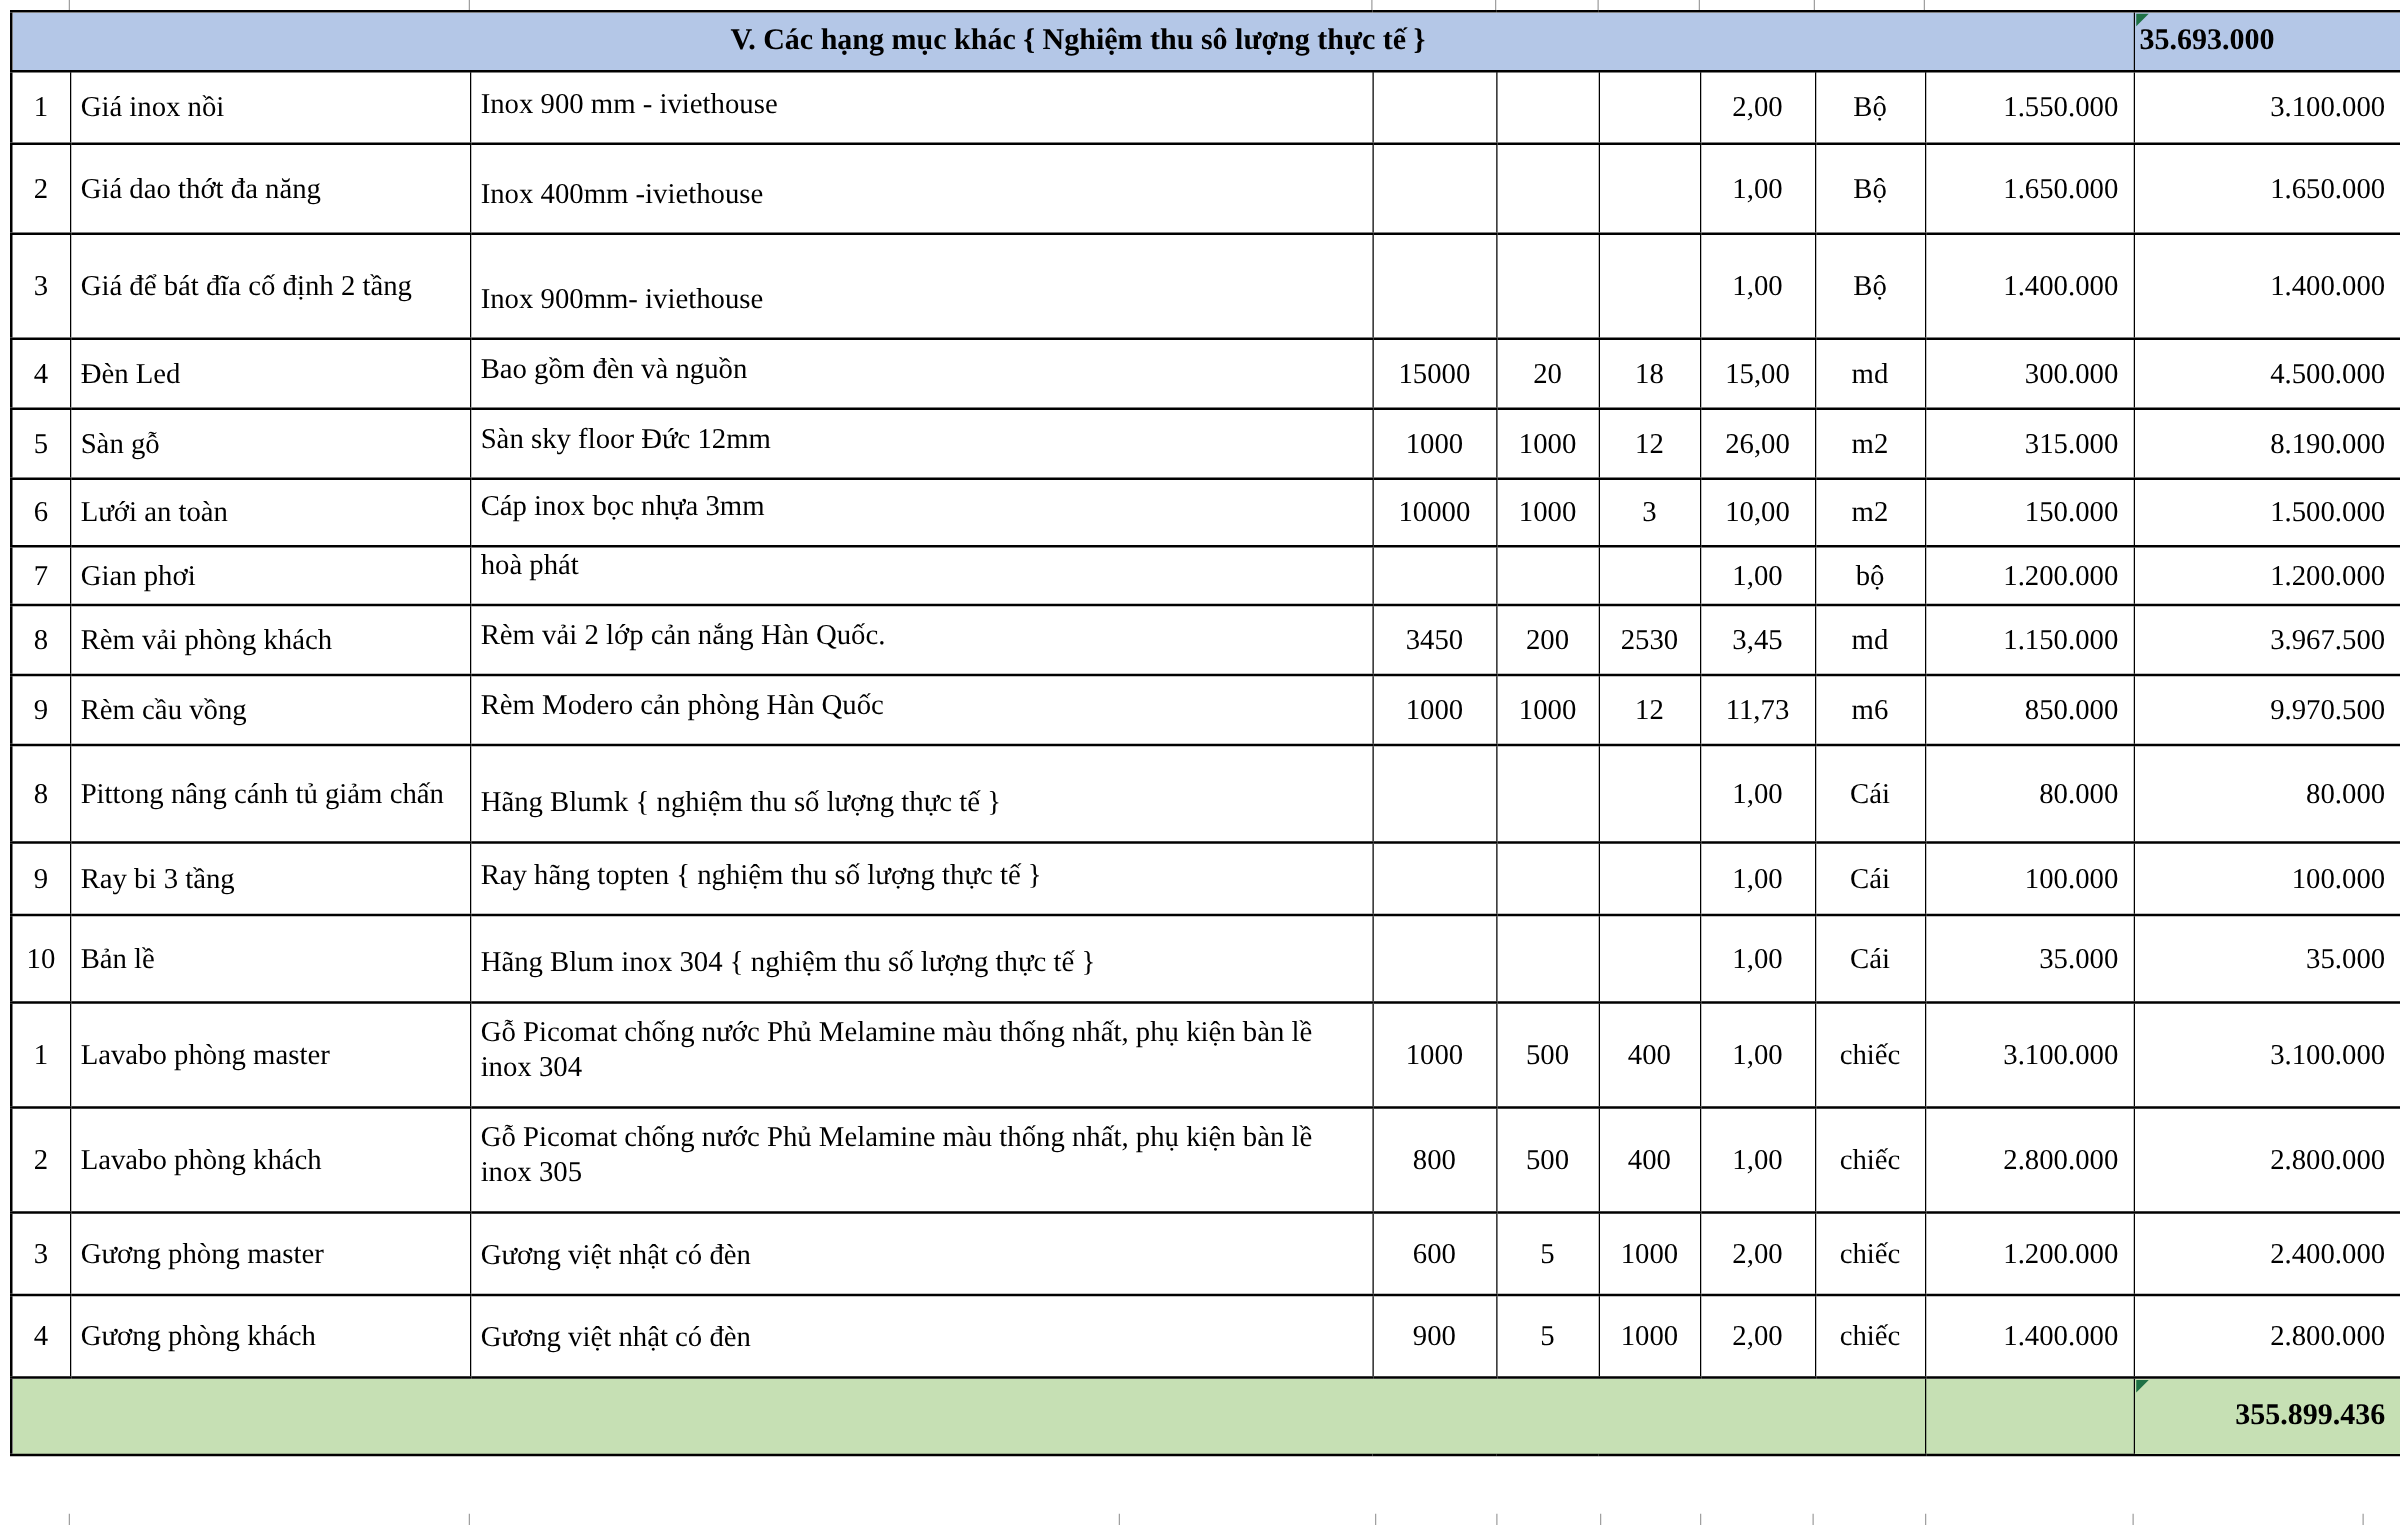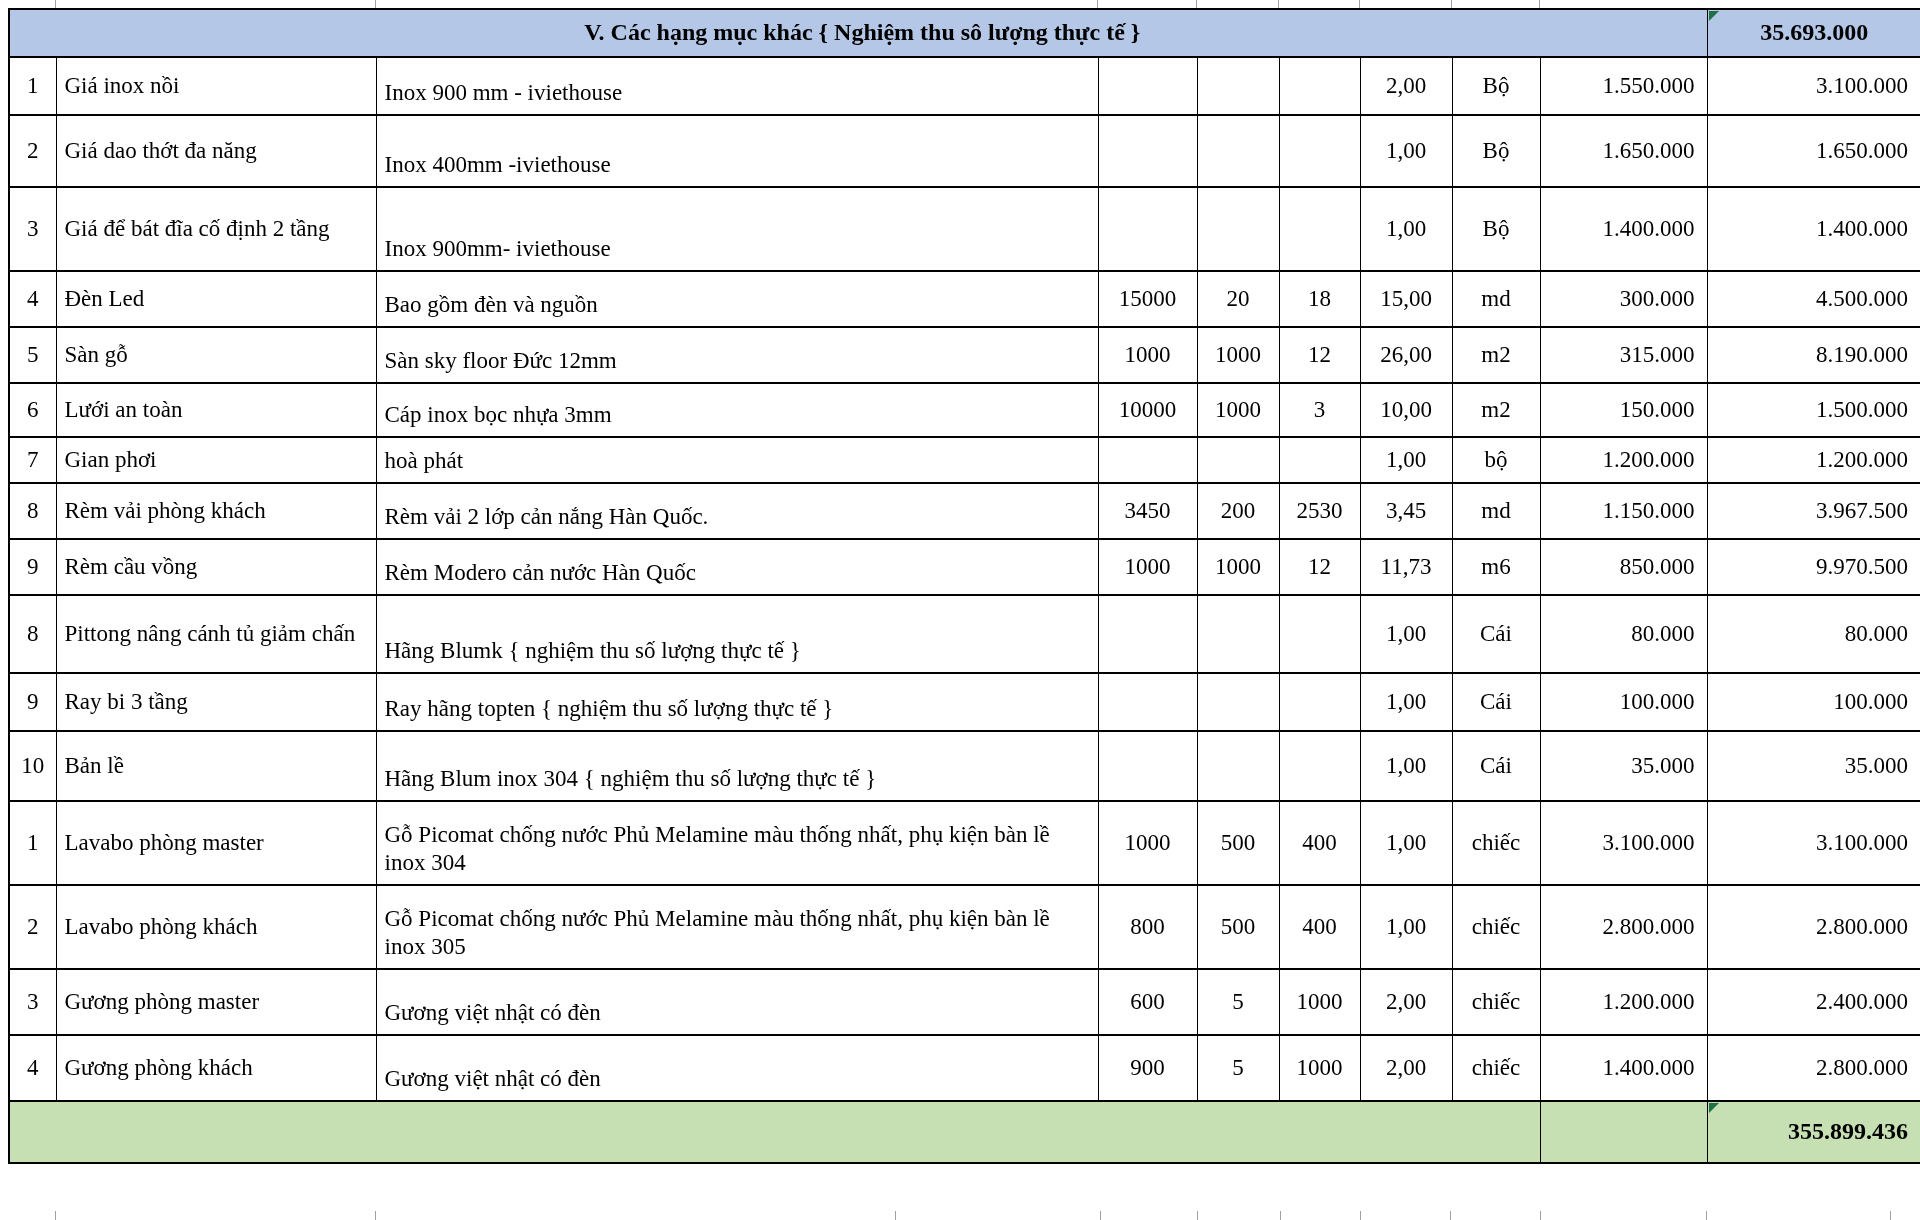--- a/index.html
+++ b/index.html
@@ -12,24 +12,24 @@
     border-collapse:collapse;table-layout:fixed;border:2px solid #000;
   }
   td{
     border-left:1px solid #000;border-right:1px solid #000;
     border-top:2px solid #000;border-bottom:2px solid #000;
     font-size:23px;line-height:1.22;padding:0 4px;vertical-align:middle;overflow:hidden;
     white-space:normal;word-wrap:break-word;
   }
   tr.sec td{background:#b4c7e7;font-weight:bold;font-size:24px;}
   td.sec-title{text-align:center;padding-left:12px;}
-  td.sec-total{text-align:center;padding-right:3px;}
+  td.sec-total{text-align:left;padding-right:3px;}
   td.c-stt{text-align:center;}
   td.c-name{padding-left:8px;}
-  td.c-desc{padding-left:8px;vertical-align:bottom;padding-bottom:7px;}
+  td.c-desc{padding-left:8px;vertical-align:bottom;padding-bottom:17px;}
   td.c-dim,td.c-qty,td.c-unit{text-align:center;}
   td.c-price,td.c-total{text-align:right;padding-right:12px;}
   tr.grand td{background:#c6e0b4;}
   td.g-total{font-weight:bold;font-size:24px;text-align:right;padding-right:12px;}
   td.flag{position:relative;}
   td.flag::before{
     content:"";position:absolute;left:1px;top:1px;width:0;height:0;
     border-top:10px solid #1e7145;border-right:10px solid transparent;
   }
   .stub{position:absolute;width:1px;background:#a0a0a0;}
@@ -170,21 +170,21 @@
       <td class="c-dim">2530</td>
       <td class="c-qty">3,45</td>
       <td class="c-unit">md</td>
       <td class="c-price">1.150.000</td>
       <td class="c-total">3.967.500</td>
     </tr>
 
     <tr style="height:56px">
       <td class="c-stt">9</td>
       <td class="c-name">Rèm cầu vồng</td>
-      <td class="c-desc">Rèm Modero cản nước Hàn Quốc</td>
+      <td class="c-desc">Rèm Modero cản phòng Hàn Quốc</td>
       <td class="c-dim">1000</td>
       <td class="c-dim">1000</td>
       <td class="c-dim">12</td>
       <td class="c-qty">11,73</td>
       <td class="c-unit">m6</td>
       <td class="c-price">850.000</td>
       <td class="c-total">9.970.500</td>
     </tr>
 
     <tr style="height:78px">

